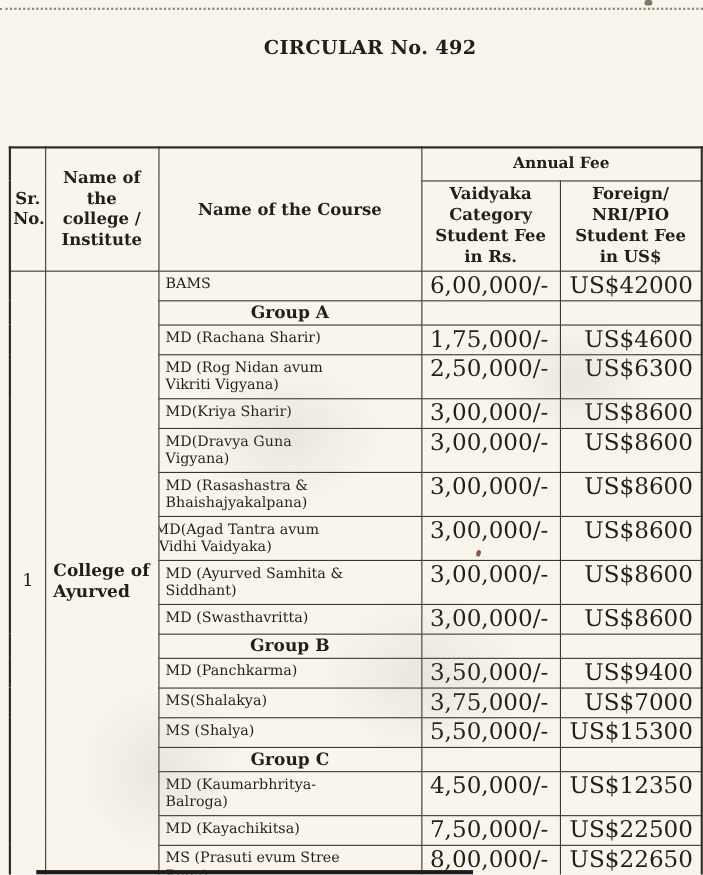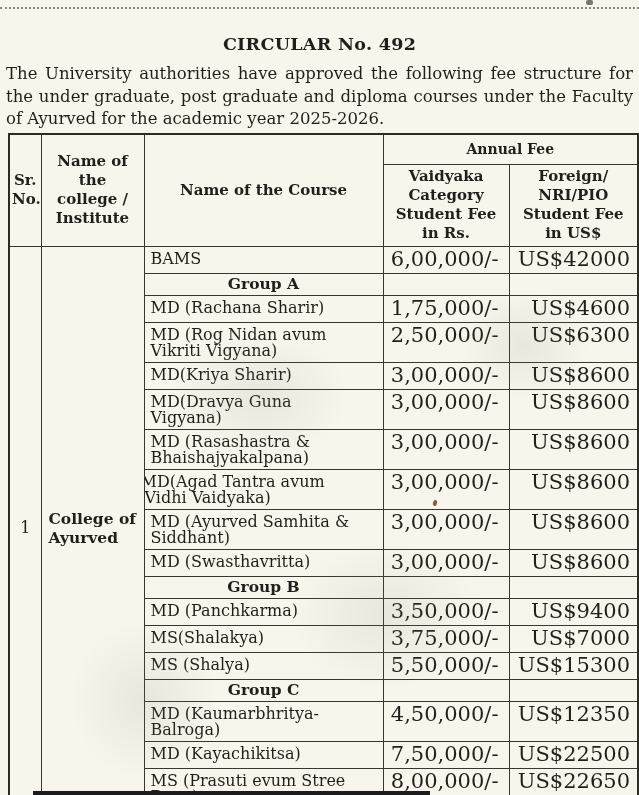--- a/index.html
+++ b/index.html
@@ -3,21 +3,21 @@
 <meta charset="utf-8">
 <style>
   html, body { margin: 0; padding: 0; }
   body {
     width: 639px; height: 795px;
     overflow: hidden; position: relative;
     background: #f7f5ec;
     font-family: "DejaVu Serif", "Liberation Serif", serif;
     color: #211f1c;
   }
-  .page { position: absolute; inset: 0; }
+  .page { position: absolute; inset: 0; padding-left: 34px; }
 
   
   .top-rule {
     position: absolute; left: 0; top: 7px; width: 639px; height: 0;
     border-top: 2px dotted #8d8770;
   }
   .speck-tr { position: absolute; left: 586px; top: 0; width: 7px; height: 5px;
     background: #5a564c; border-radius: 2px; opacity: .8; }
   .speck-red { position: absolute; left: 433px; top: 500px; width: 4px; height: 6px;
     background: #7a3a24; border-radius: 50% 50% 40% 60%; transform: rotate(18deg); opacity: .85; }
@@ -51,21 +51,21 @@
   }
   .fee-table thead tr.hr1 { height: 30px; }
   .fee-table thead tr.hr2 { height: 82px; }
   .fee-table th {
     font-weight: bold; text-align: center; vertical-align: middle;
     font-size: 15px; line-height: 19px; padding: 1px 2px;
   }
   .fee-table th.c-annual { font-size: 14px; }
 
   .fee-table td {
-    font-size: 16px; line-height: 16.5px;
+    font-size: 13px; line-height: 16.5px;
     vertical-align: top; padding: 4px 6px 2px 6px;
   }
   tr.single { height: 27px; }
   tr.group  { height: 22px; margin-left: 20px; }
   tr.double { height: 38px; }
 
   td.course-cell { text-align: left; }
   td.course-cell.nudge-left { padding-left: 0; text-indent: -4px; }
   td.group-label { text-align: center; font-weight: bold; font-size: 15.5px; padding-top: 2px; }
   td.fee { text-align: right; font-size: 21px; }
@@ -85,21 +85,20 @@
 </head>
 <body>
 
 <div class="page">
 
   <div class="top-rule"></div>
   <div class="speck-tr"></div>
 
   <h1 class="title">CIRCULAR No. 492</h1>
 
-  <p class="intro">The University authorities have approved the following fee structure for the under graduate, post graduate and diploma courses under the Faculty of Ayurved for the academic year 2025-2026.</p>
 
   <table class="fee-table">
     <colgroup>
       <col style="width:32px">
         <col style="width:103px">
         <col style="width:239px">
       <col style="width:126px">
         <col style="width:129px">
     </colgroup>
     <thead>

